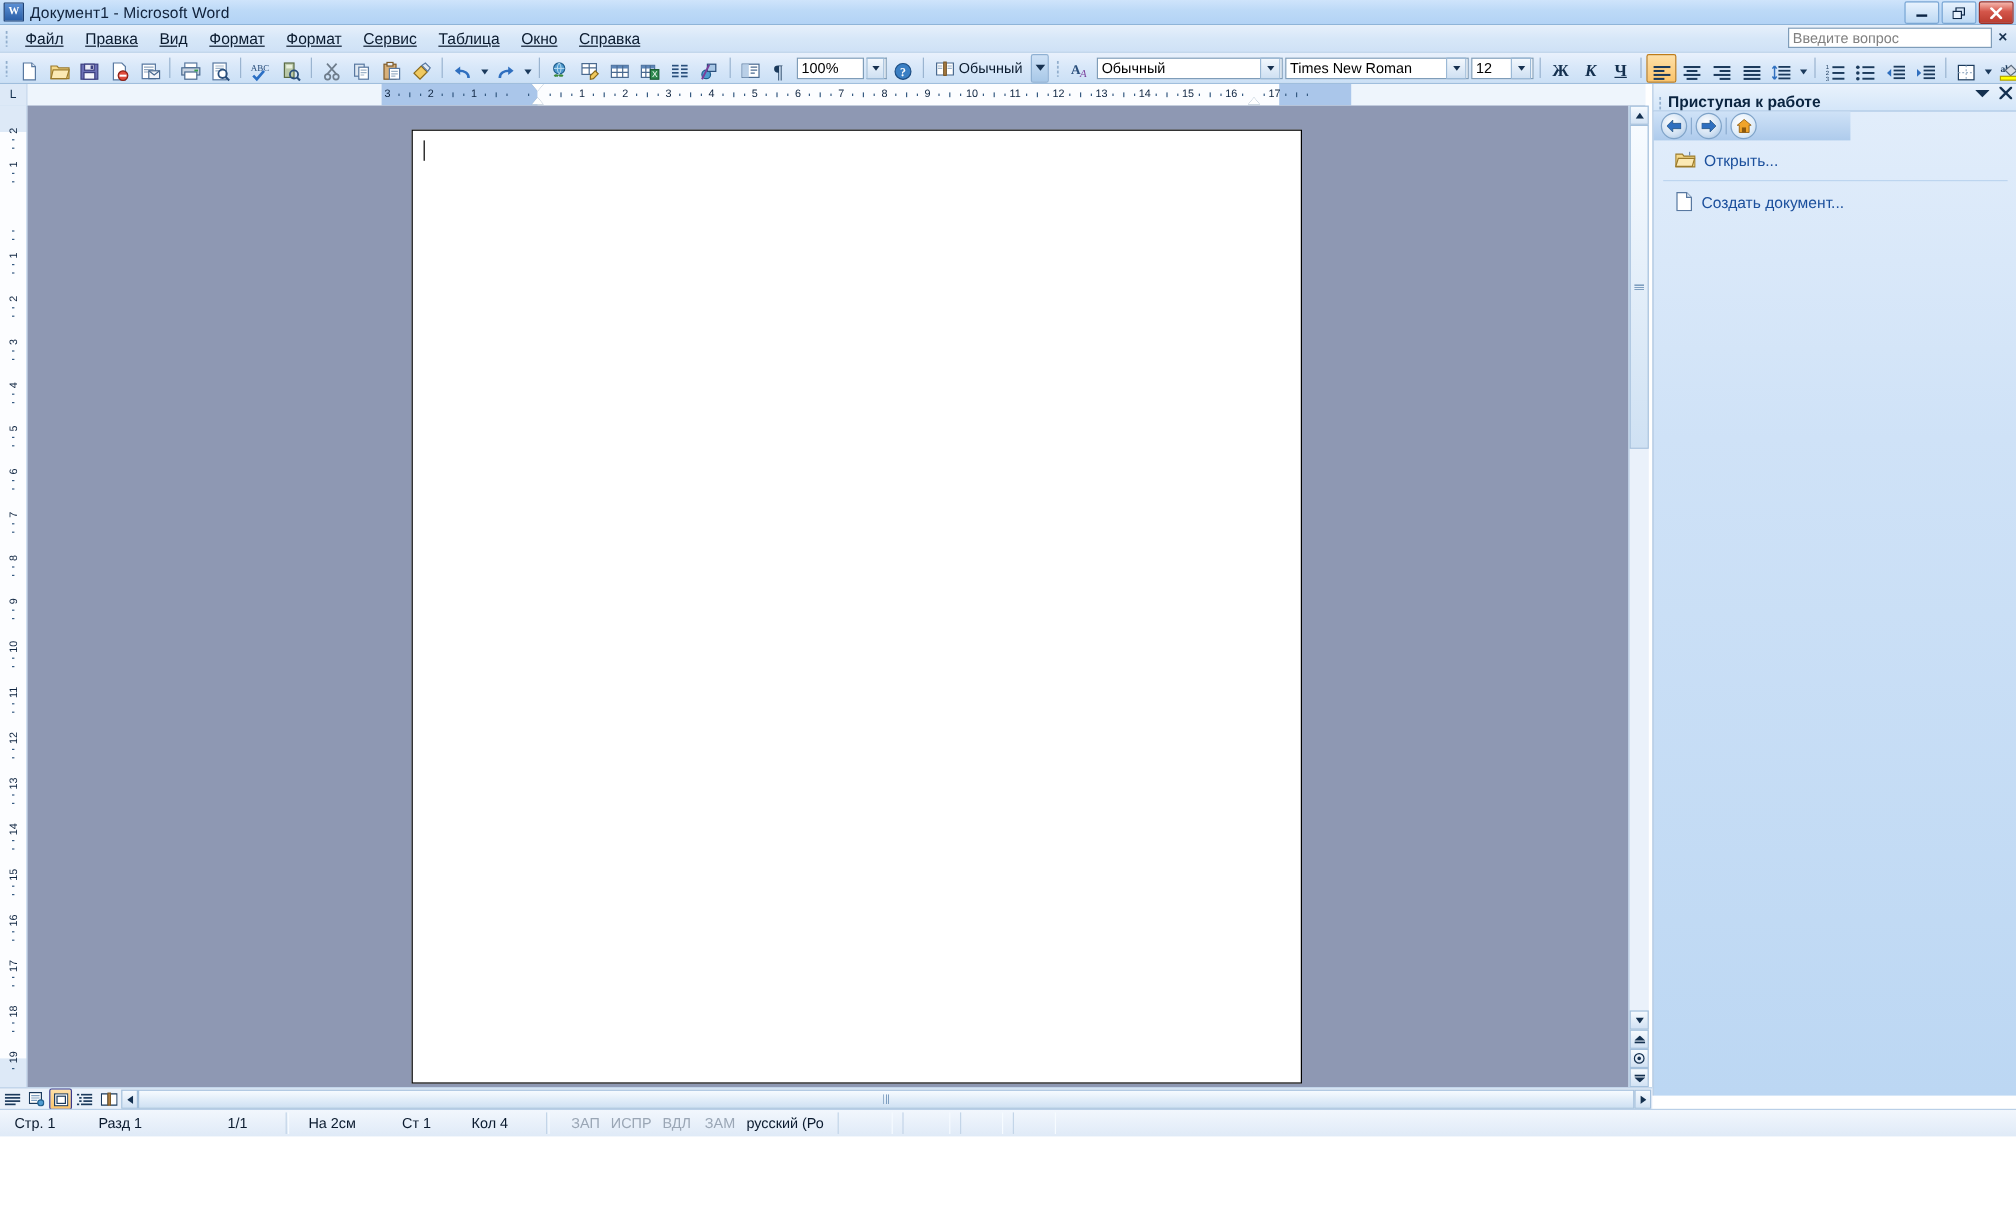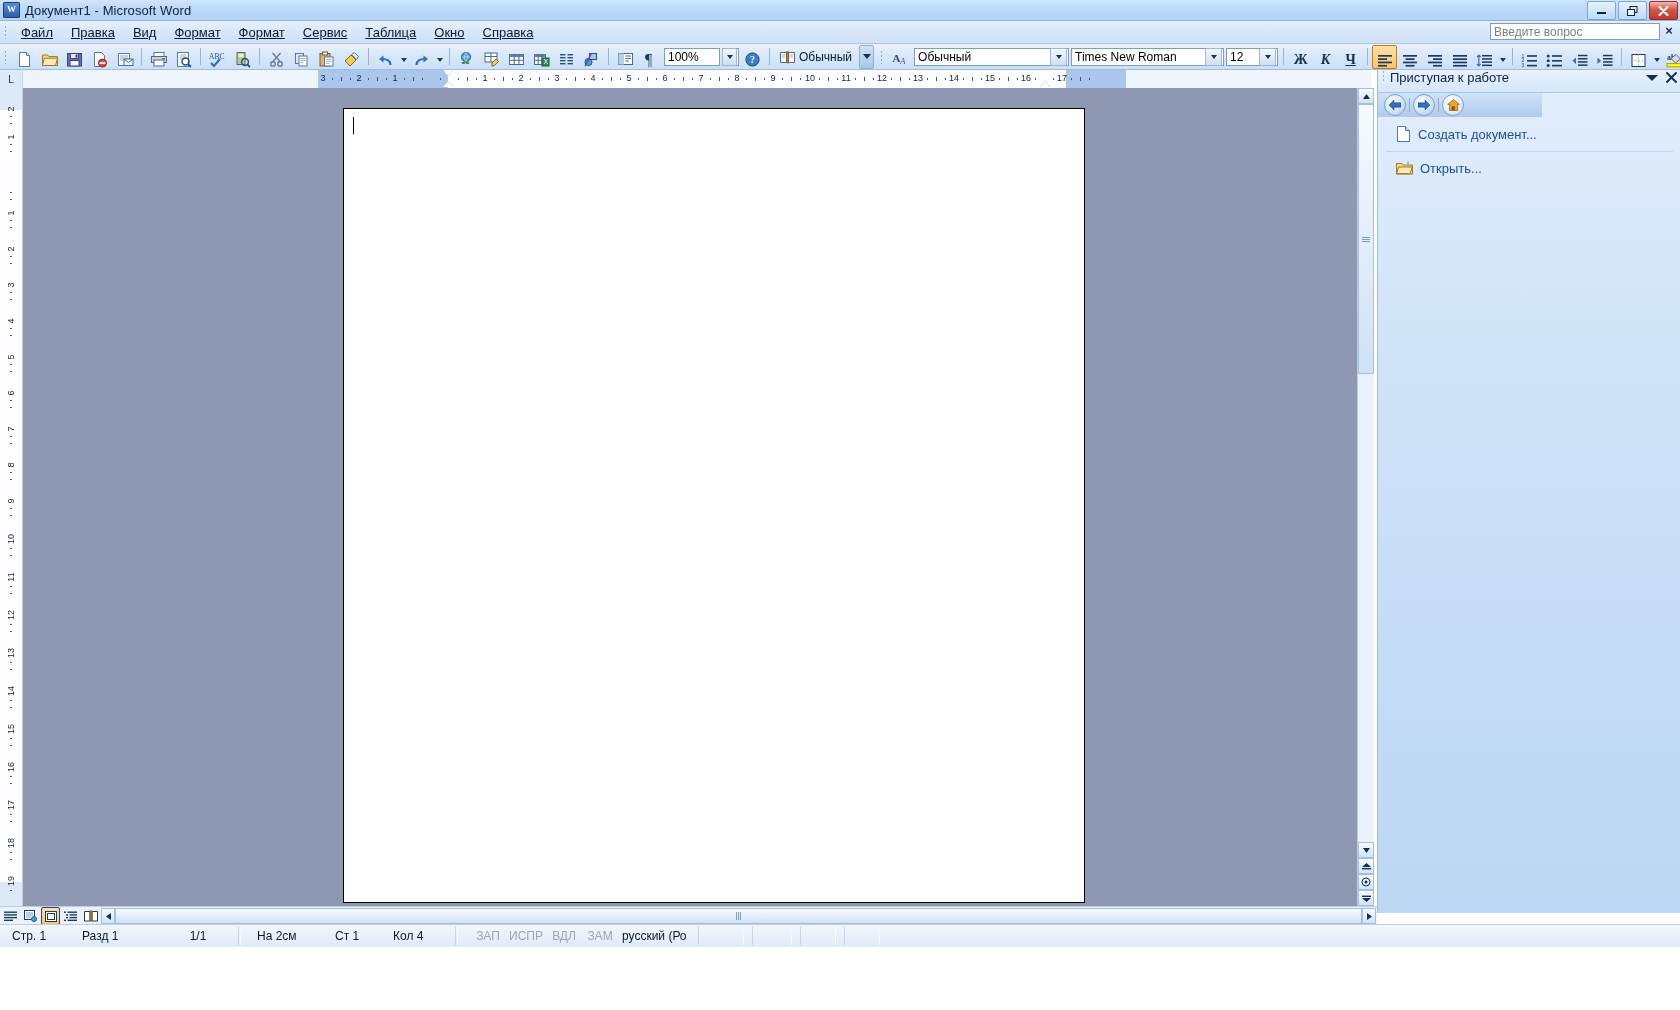--- a/index.html
+++ b/index.html
@@ -192,23 +192,24 @@
   }
   .thumb-grip{width:8px;height:5px;background-image:repeating-linear-gradient(180deg,#7f9fc0 0 1px,transparent 1px 2px);}
 
   
   .taskpane{
     position:absolute;left:1377px;top:70px;width:303px;height:843px;
     background:linear-gradient(180deg,#e3eefb 0%,#cfe2f7 35%,#bcd7f3 100%);
     border-left:1px solid #9dbbdc;
   }
   .tp-head{
-    height:22px;display:flex;align-items:flex-start;
+    height:22px;display:flex;align-items:flex-end;
     background:linear-gradient(180deg,#e9f2fc,#d4e6f9);
     border-bottom:1px solid #a9c6e3;
+    font-weight:bold;
   }
   .tp-title{font-size:13px;color:#0a2440;}
   .tp-ctrl{position:absolute;right:4px;top:2px;display:flex;align-items:center;gap:8px;}
   .tp-nav{
     height:24px;display:flex;align-items:center;gap:3px;padding-left:6px;
     background:linear-gradient(180deg,#cfe2f7,#aecbec);
     width:164px;box-sizing:border-box;
   }
   .navbtn{
     width:20px;height:20px;border-radius:50%;
@@ -929,37 +930,37 @@
         <svg class="icon" width="13" height="12" viewBox="0 0 13 12">
           <path d="M6.5 0.5L12.3 5.4H10.6V11.4H2.4V5.4H0.7z" fill="#f0a42a" stroke="#8d5a0e" stroke-width=".7"></path>
           <rect x="4.6" y="7.2" width="3.4" height="4.2" fill="#8d5a0e"></rect>
         </svg>
       </div>
     </div>
 
 
     <div class="tp-item">
       <span>
-        <svg class="icon" width="15" height="16" viewBox="0 0 15 16">
-          <path d="M1.5 0.5h8l4 4v11h-12z" fill="#fff" stroke="#5878a0"></path>
-          <path d="M9.5 0.5v4h4" fill="#dce6f2" stroke="#5878a0"></path>
-        </svg>
-      </span>
-      <span class="tp-link">Создать документ...</span>
-    </div>
-
-    <div class="tp-item">
-      <span>
         <svg class="icon" width="17" height="15" viewBox="0 0 17 15">
           <path d="M0.5 2.5h5.5l1.3 1.6h9.2v9H0.5z" fill="#f5d98a" stroke="#9b7a2a"></path>
           <path d="M2.6 6h13.6l-2 6.6H0.5z" fill="#fbe9b4" stroke="#9b7a2a"></path>
           <path d="M12 0.5v3" stroke="#6a8ab0"></path>
         </svg>
       </span>
       <span class="tp-link">Открыть...</span>
+    </div>
+
+    <div class="tp-item">
+      <span>
+        <svg class="icon" width="15" height="16" viewBox="0 0 15 16">
+          <path d="M1.5 0.5h8l4 4v11h-12z" fill="#fff" stroke="#5878a0"></path>
+          <path d="M9.5 0.5v4h4" fill="#dce6f2" stroke="#5878a0"></path>
+        </svg>
+      </span>
+      <span class="tp-link">Создать документ...</span>
     </div>
   </div>
 
   <div class="hsb-row">
     <div class="viewbtn">
       <svg class="icon" width="13" height="11" viewBox="0 0 13 11">
           <g fill="#1b3a5c">
             <rect x="0" y="0.5" width="13" height="1.4"></rect>
             <rect x="0" y="3.2" width="13" height="1.4"></rect>
             <rect x="0" y="5.9" width="13" height="1.4"></rect>

